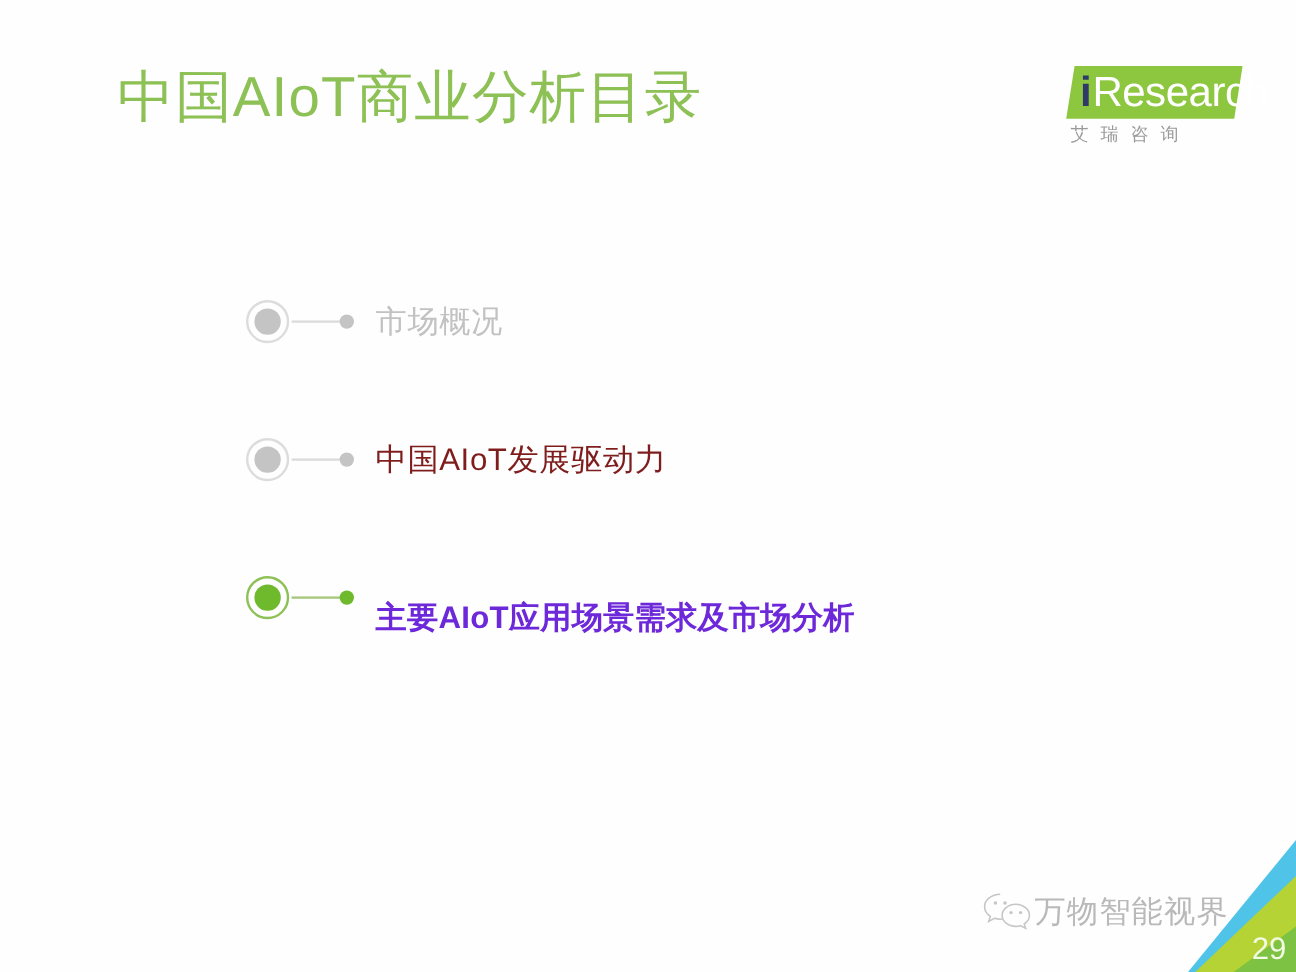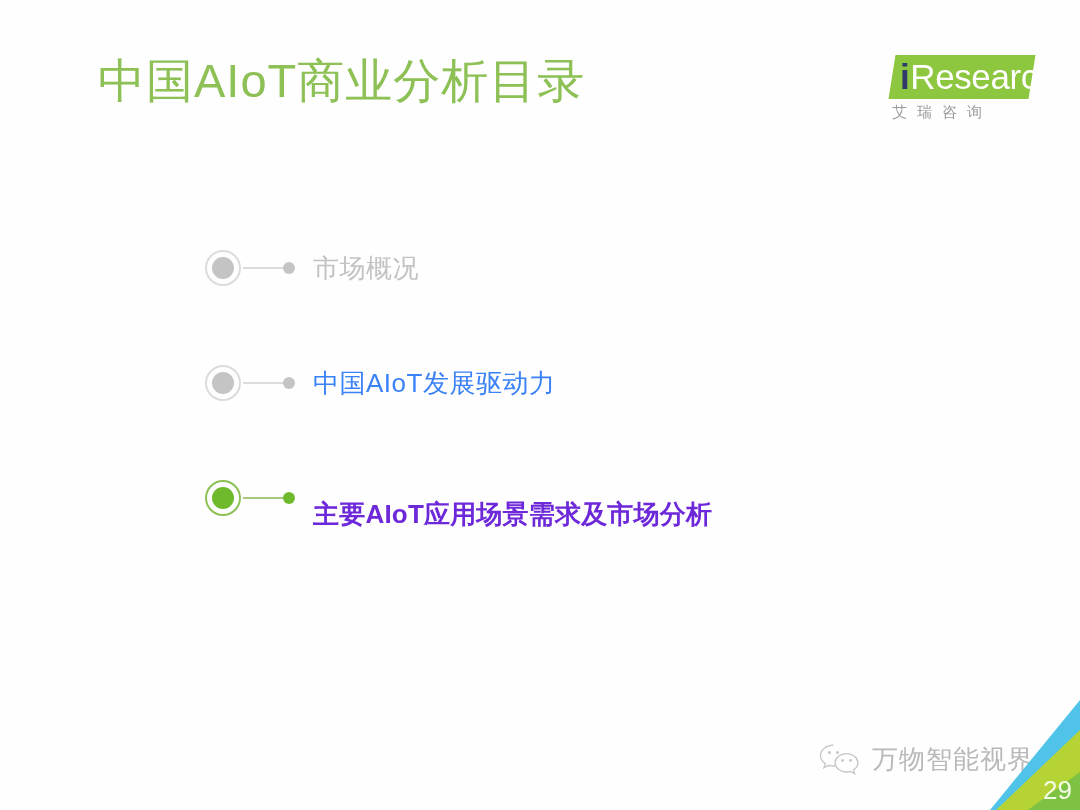--- a/index.html
+++ b/index.html
@@ -130,41 +130,40 @@
   .toc-label {
     position: absolute;
     left: 313px;
     top: -3px;
     font-size: 26px;
     line-height: 42px;
     color: #c2c2c2;
     letter-spacing: 0.5px;
     white-space: nowrap;
   }
-  .toc-item.shade-2 .toc-label { color: #3b82f6; }
+  .toc-item.shade-2 .toc-label { color: #7f1d1d; }
 
   .toc-item.active .toc-marker { border-color: #8dc055; }
   .toc-item.active .toc-marker .dot-inner { background: #6fba2c; }
   .toc-item.active .toc-line { background: #a8c77f; }
   .toc-item.active .toc-enddot { background: #6fba2c; }
   .toc-item.active .toc-label {
     color: #6d28d9;
     font-weight: bold;
     letter-spacing: 0.2px;
     margin-top: 16px;
   }
 
   
   #watermark {
     position: absolute;
     left: 818px;
     top: 742px;
     display: flex;
     align-items: center;
-    gap: 10px;
   }
   #wechat-icon { width: 44px; height: 34px; display: block; }
   #watermark-text {
     font-size: 26px;
     color: #b9b9b9;
     letter-spacing: 1px;
     white-space: nowrap;
   }
 
   

